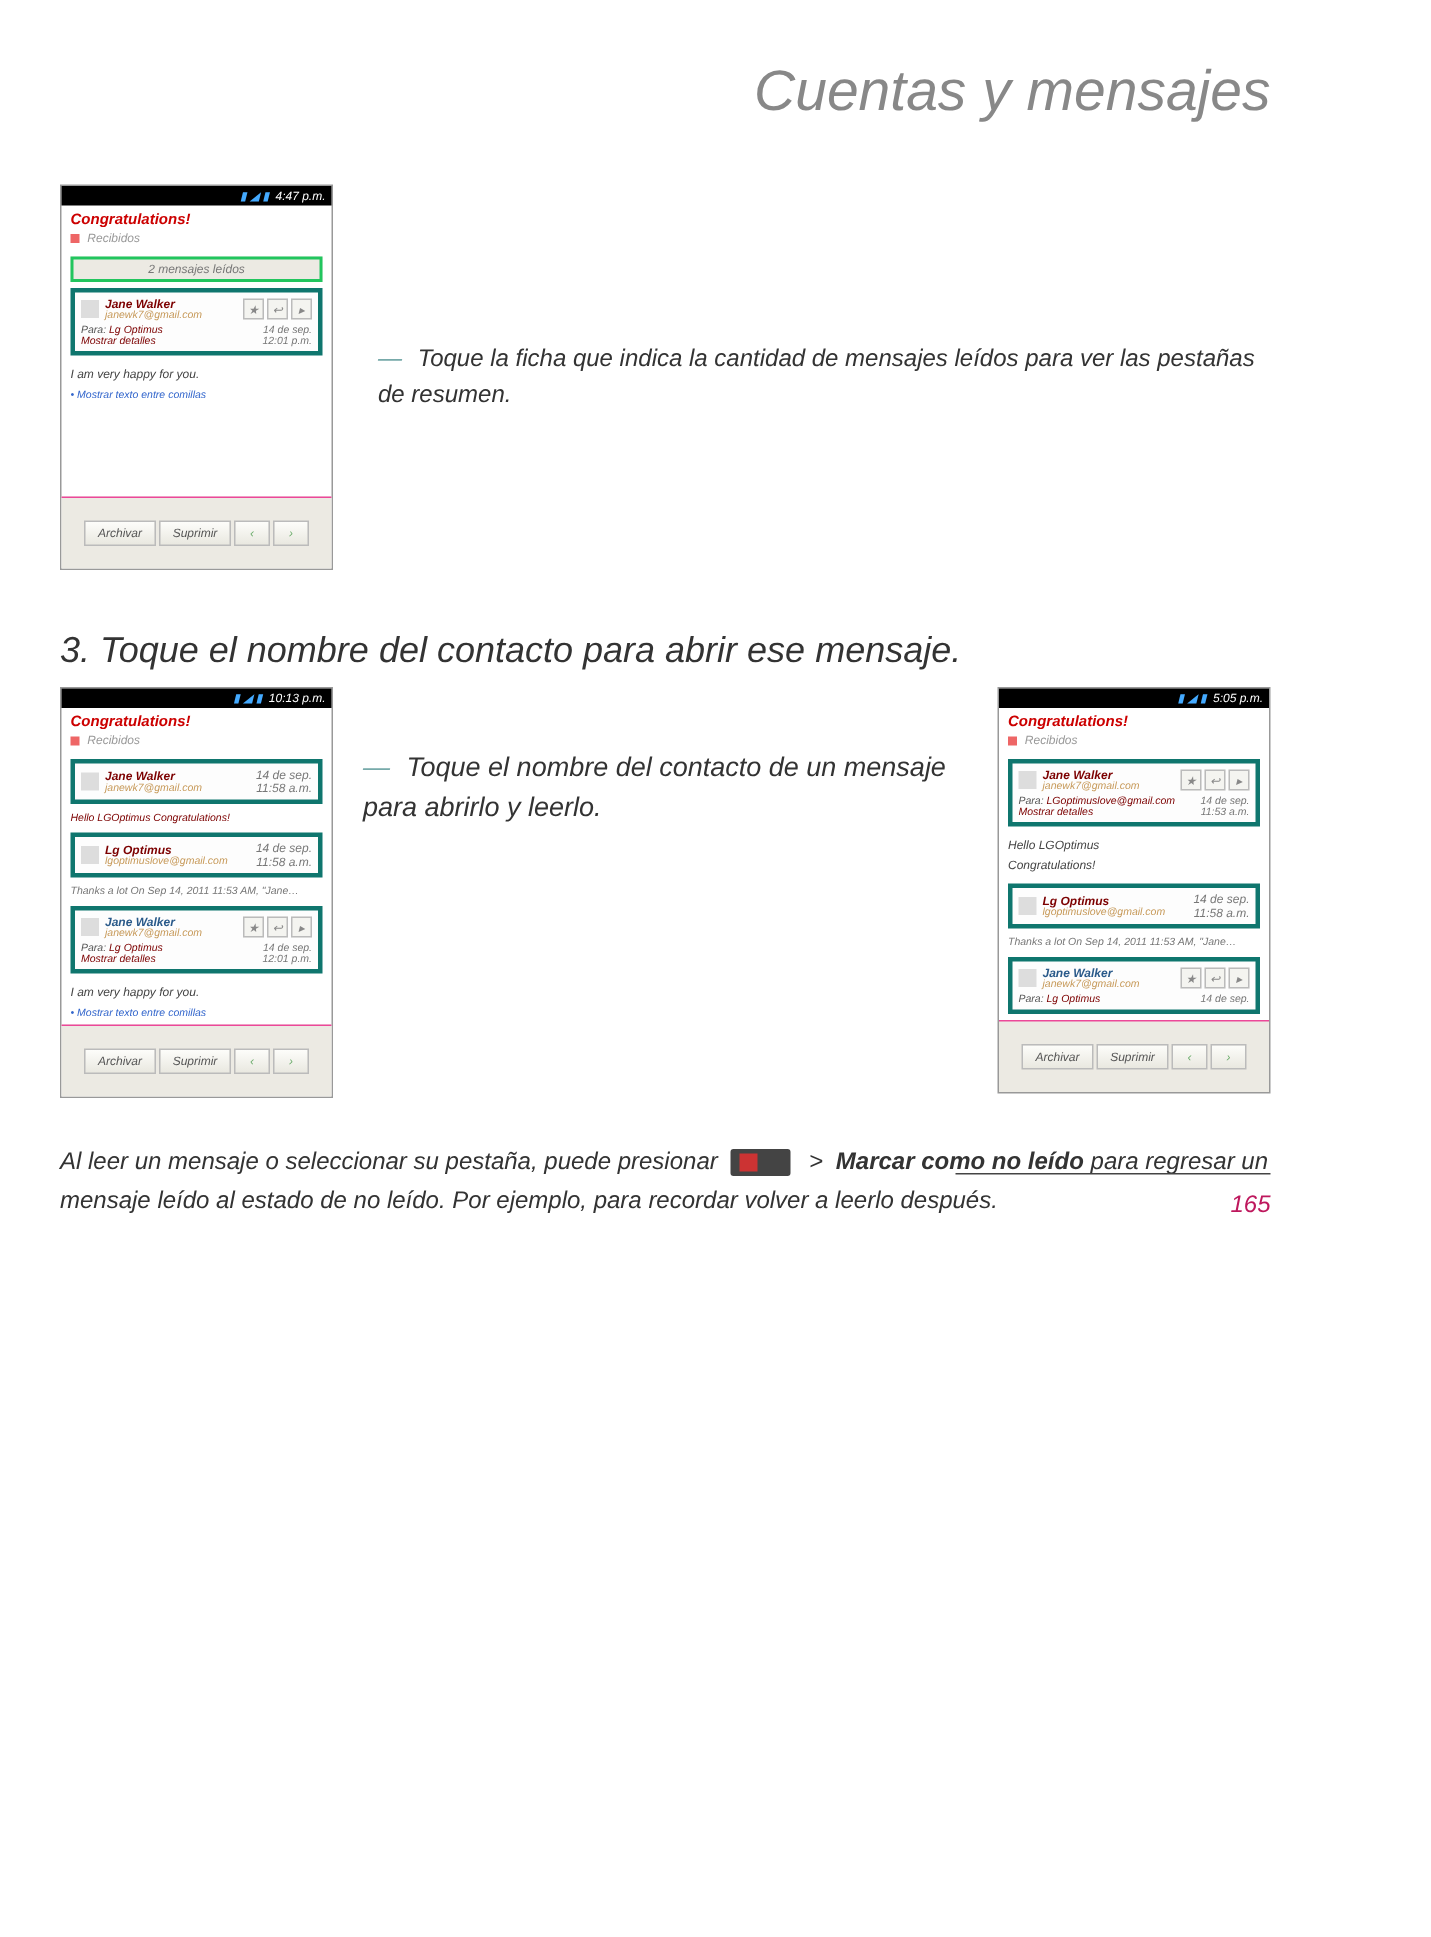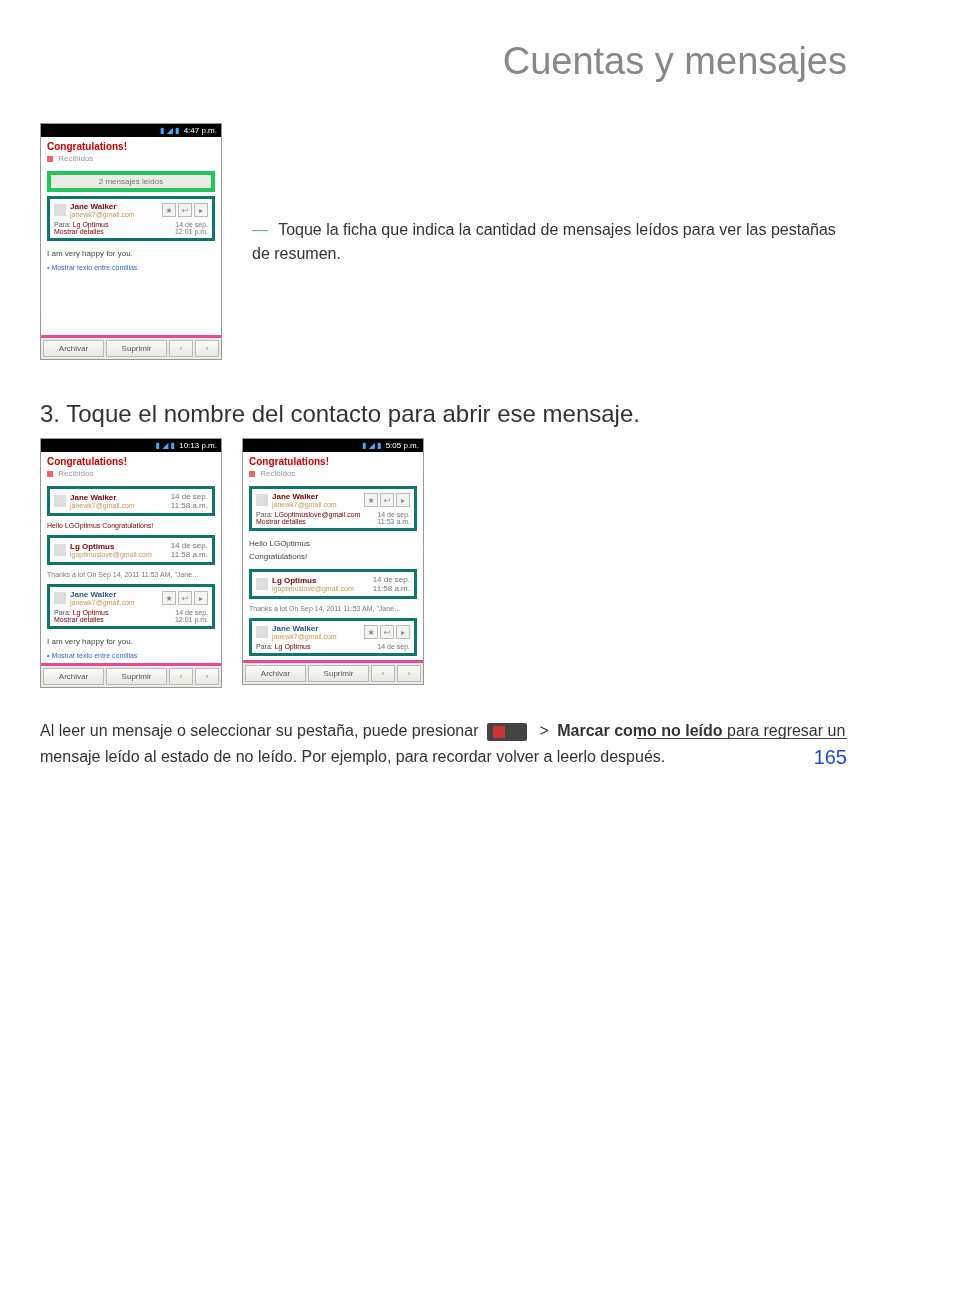--- a/index.html
+++ b/index.html
@@ -8,20 +8,21 @@
     font-family: Arial, Helvetica, sans-serif;
     background: #fff;
     color: #333;
     width: 954px;
   }
   .page {
     width: 907px;
     padding: 40px 60px 30px 40px;
     box-sizing: border-box;
     position: relative;
+    font-style: italic;
   }
   .page-title {
     text-align: right;
     font-size: 38px;
     color: #888;
     font-weight: normal;
     margin-bottom: 40px;
   }
   .section {
     display: flex;
@@ -76,21 +77,21 @@
   }
   .phone .inbox-row .square {
     display:inline-block;
     width:6px;height:6px;
     background:#e66;
     margin-right:3px;
     vertical-align: middle;
   }
   .phone .tab {
     background: #eceae3;
-    border: 4px solid #22c55e;
+    border: 2px solid #22c55e;
     margin: 4px 6px 0 6px;
     padding: 2px;
     text-align: center;
     color: #777;
     font-size: 8px;
   }
   .phone .msg-card {
     border: 3px solid #0f766e;
     margin: 4px 6px;
     background: #fdfdfd;
@@ -137,23 +138,23 @@
     font-size: 8px;
   }
   .phone .link-line {
     padding: 2px 6px 4px 6px;
     color:#36c;
     font-size:7px;
   }
   .phone .footer-bar {
     display:flex;
     gap:2px;
-    padding:2px;
+    padding:15px;
     background:#eceae3;
-    border-top:3px solid #ec4899;
+    border-top:1px solid #ec4899;
   }
   .phone .fbtn {
     flex:1;
     border:1px solid #bbb;
     background:linear-gradient(#fdfdfa,#e9e8e0);
     text-align:center;
     padding:3px 0;
     font-size:8px;
     color:#555;
   }
@@ -207,22 +208,22 @@
     width:12px;height:12px;
     background:#c33;
   }
   .gt { margin: 0 4px; }
   .bold { font-weight:bold; }
 
   .page-number {
     position:absolute;
     bottom: 30px;
     right: 60px;
-    font-size: 20px;
-    color:#1d4ed8;
+    font-size: 16px;
+    color:#be185d;
   }
   .footer-rule{
     position:absolute;
     bottom:60px;
     right:60px;
     width:210px;
     border-top:1px solid #444;
   }
 </style>
 </head>
@@ -360,20 +361,24 @@
       <div class="body-text">I am very happy for you.</div>
       <div class="link-line">• Mostrar texto entre comillas</div>
       <div class="footer-bar">
         <div class="fbtn">Archivar</div>
         <div class="fbtn">Suprimir</div>
         <div class="fbtn arrow">‹</div>
         <div class="fbtn arrow">›</div>
       </div>
     </div>
 
+    <div class="caption-mid">
+      <span class="dash">—</span>
+      <span>Toque el nombre del contacto de un mensaje para abrirlo y leerlo.</span>
+    </div>
 
     <div class="phone">
       <div class="status-bar">
         <span class="ic">▮ ◢ ▮</span>
         <span>5:05 p.m.</span>
       </div>
       <div class="subject">Congratulations!</div>
       <div class="inbox-row">
         <span class="square"></span>
         <span>Recibidos</span>

